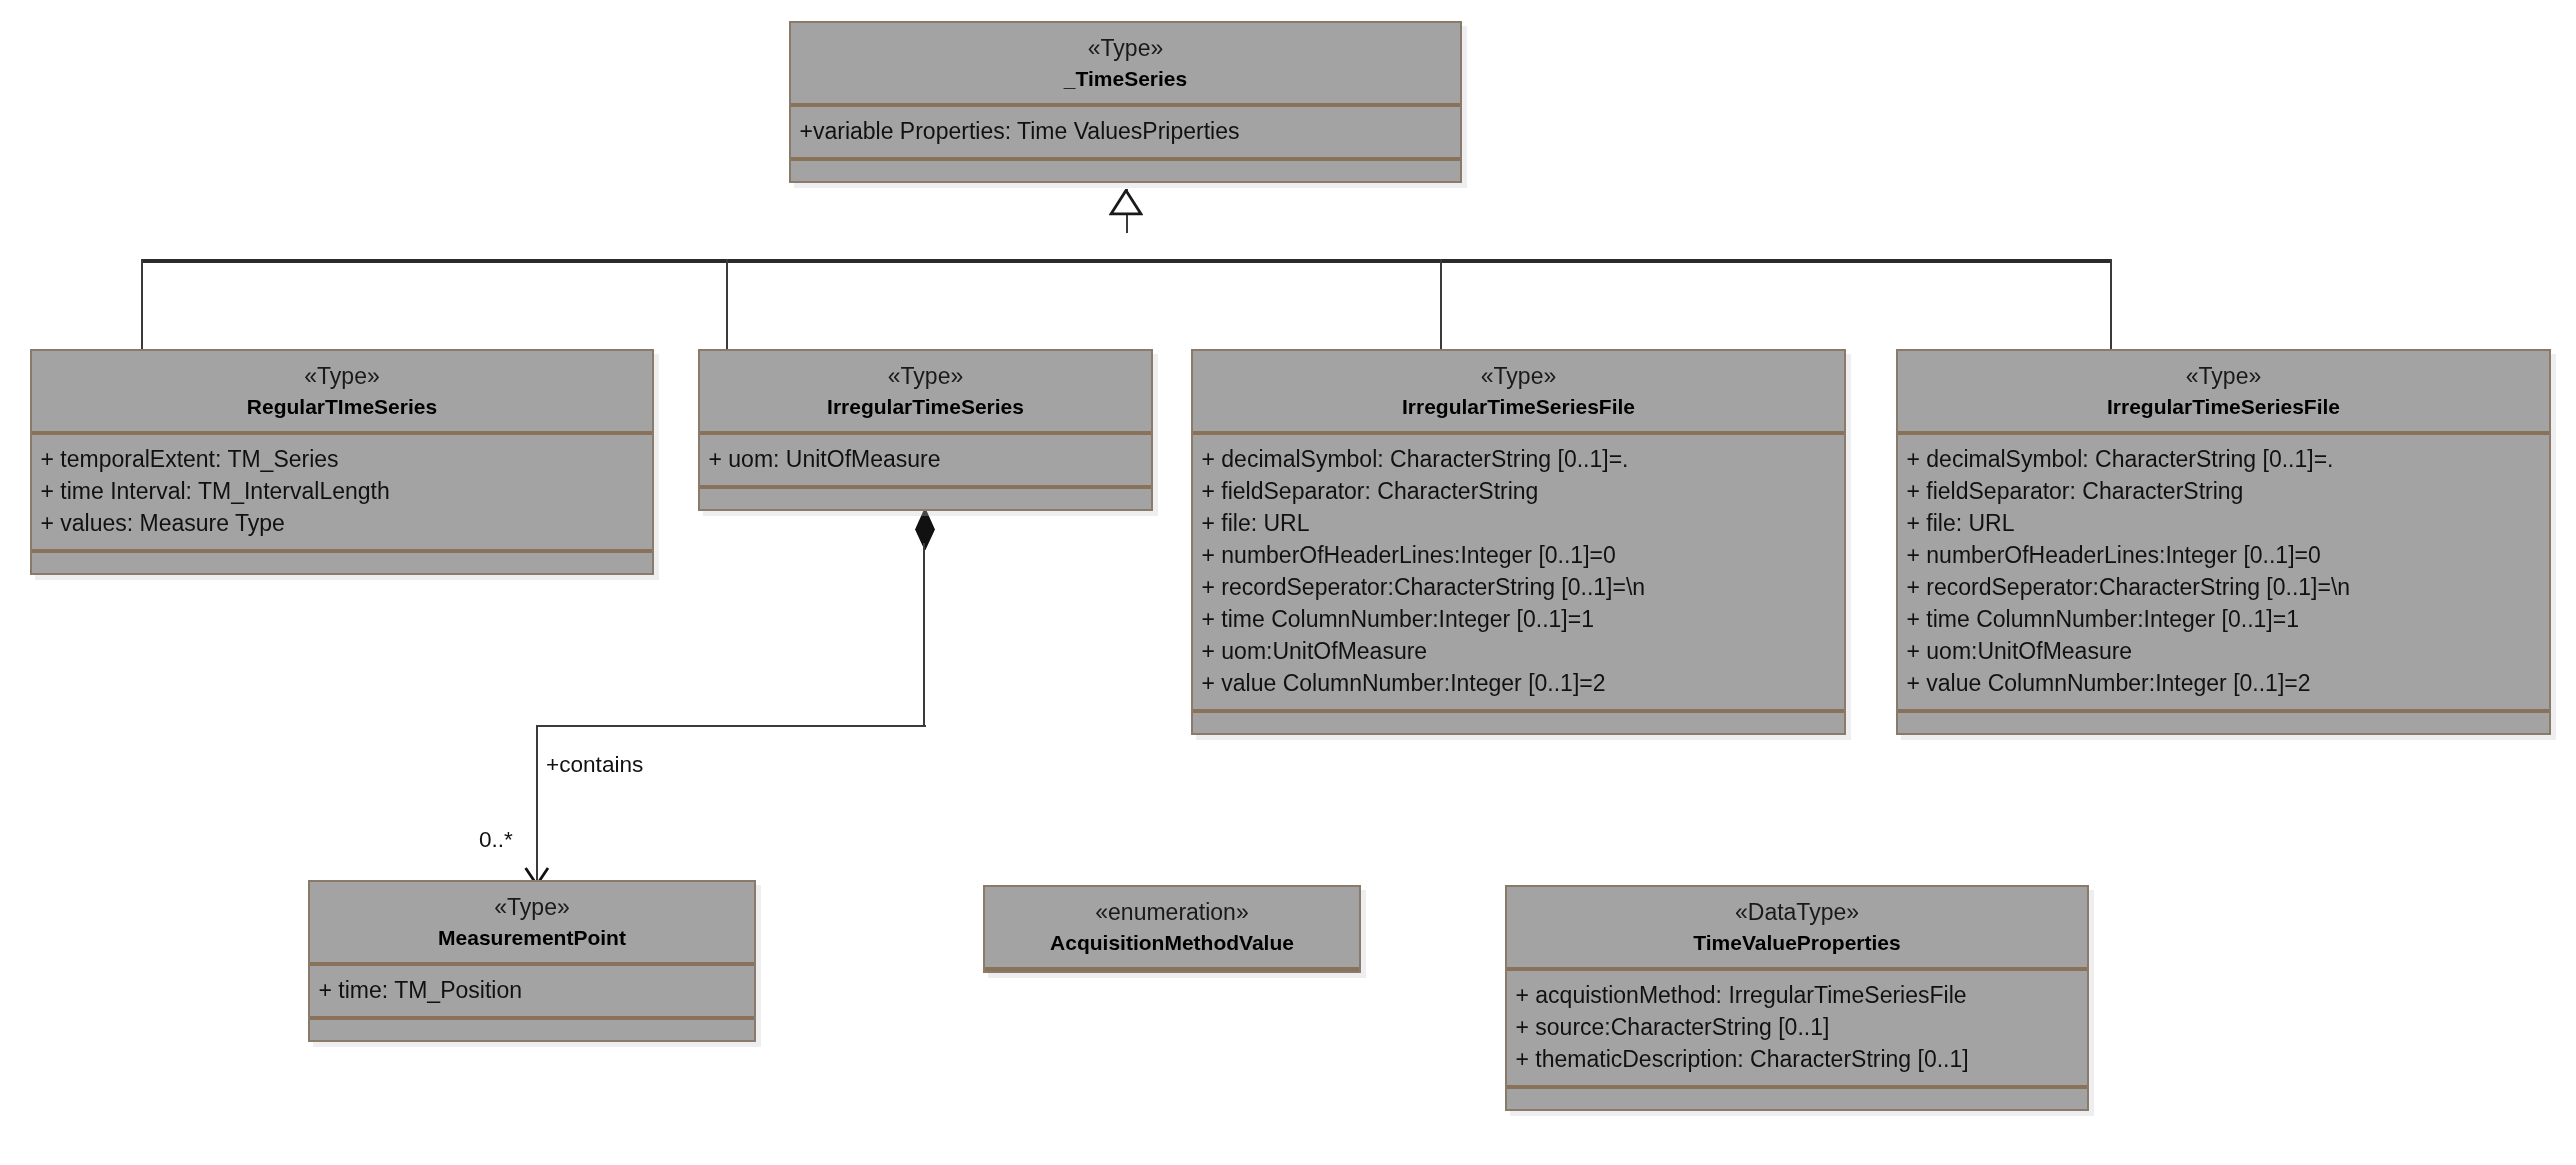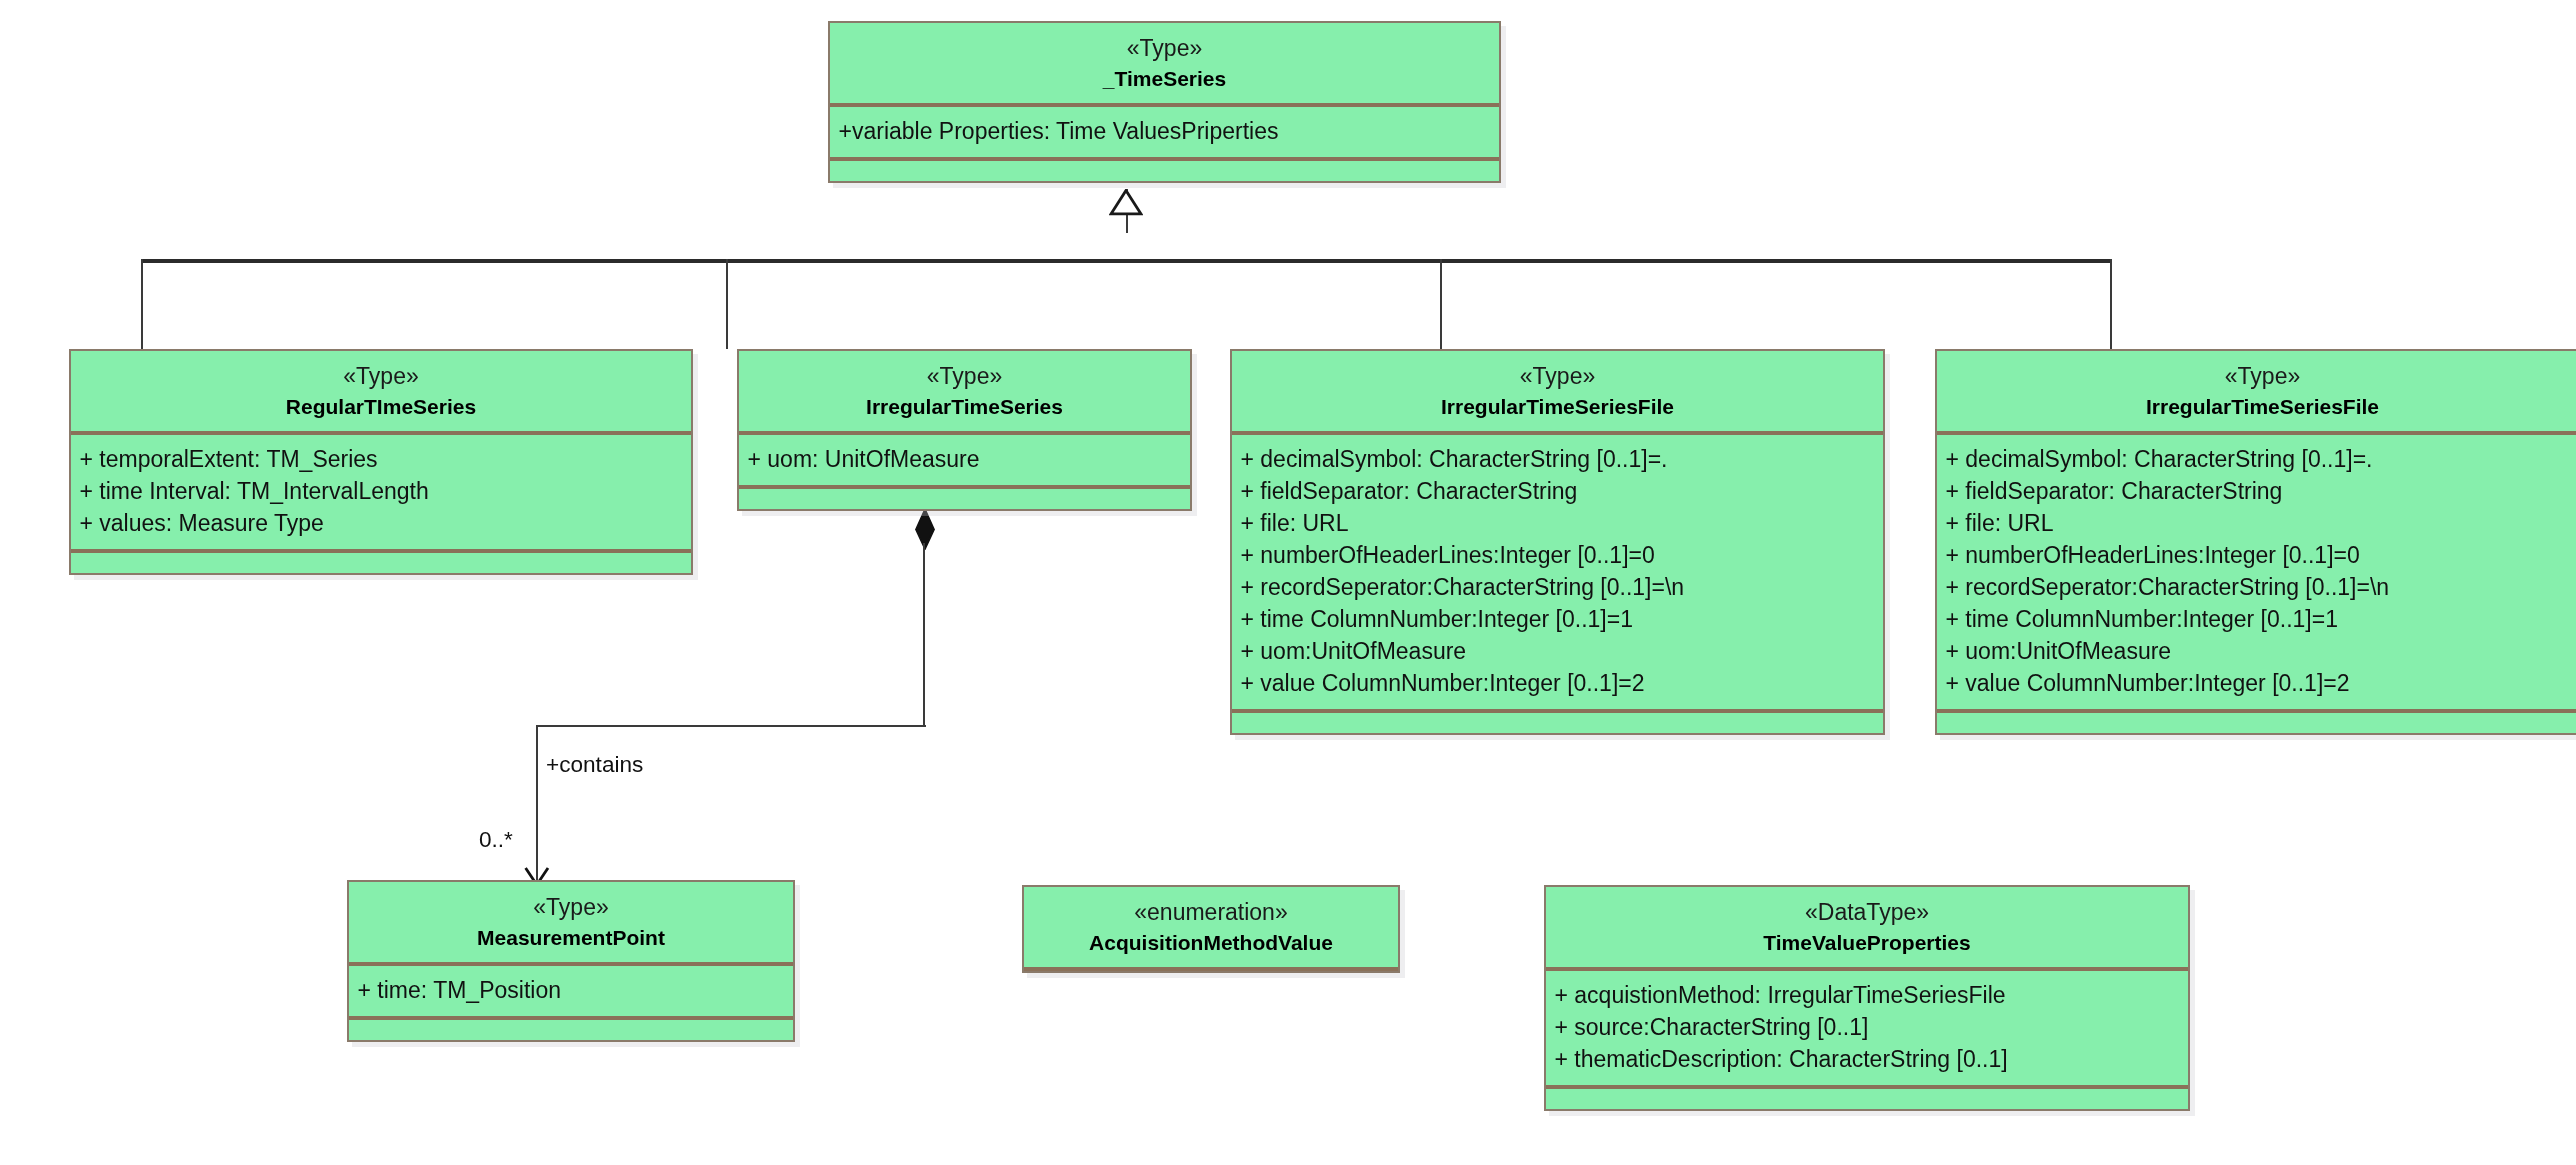--- a/index.html
+++ b/index.html
@@ -13,24 +13,23 @@
     height: 1165px;
     background: #ffffff;
     font-family: "Liberation Sans", sans-serif;
     overflow: hidden;
   }
 
   
   .uml-class {
     position: absolute;
     box-sizing: border-box;
-    background: #86efac;
+    background: #a3a3a3;
     border: 2.1px solid #8a7a6a;
     box-shadow: 5px 5px 0 0 rgba(200,200,205,0.30);
-    margin-left: 39px;
   }
   .uml-header {
     box-sizing: border-box;
     text-align: center;
     padding: 10px 7px 8.5px 7px;
     border-bottom: 4.2px solid #8a7159;
   }
   .stereotype {
     display: block;
     font-size: 23px;
@@ -213,21 +212,21 @@
     <div class="uml-ops"></div>
   </div>
 
   <div class="uml-class" style="left:983px; top:885px; width:378px;">
     <div class="uml-header">
       <span class="stereotype">«enumeration»</span>
       <span class="cls-name">AcquisitionMethodValue</span>
     </div>
   </div>
 
-  <div class="uml-class" style="left:1505px; top:885px; width:646px;">
+  <div class="uml-class" style="left:1505px; top:885px; width:584px;">
     <div class="uml-header">
       <span class="stereotype">«DataType»</span>
       <span class="cls-name">TimeValueProperties</span>
     </div>
     <div class="uml-attrs">
       <div class="attr">+ acquistionMethod: IrregularTimeSeriesFile</div>
       <div class="attr">+ source:CharacterString [0..1]</div>
       <div class="attr">+ thematicDescription: CharacterString [0..1]</div>
     </div>
     <div class="uml-ops"></div>

